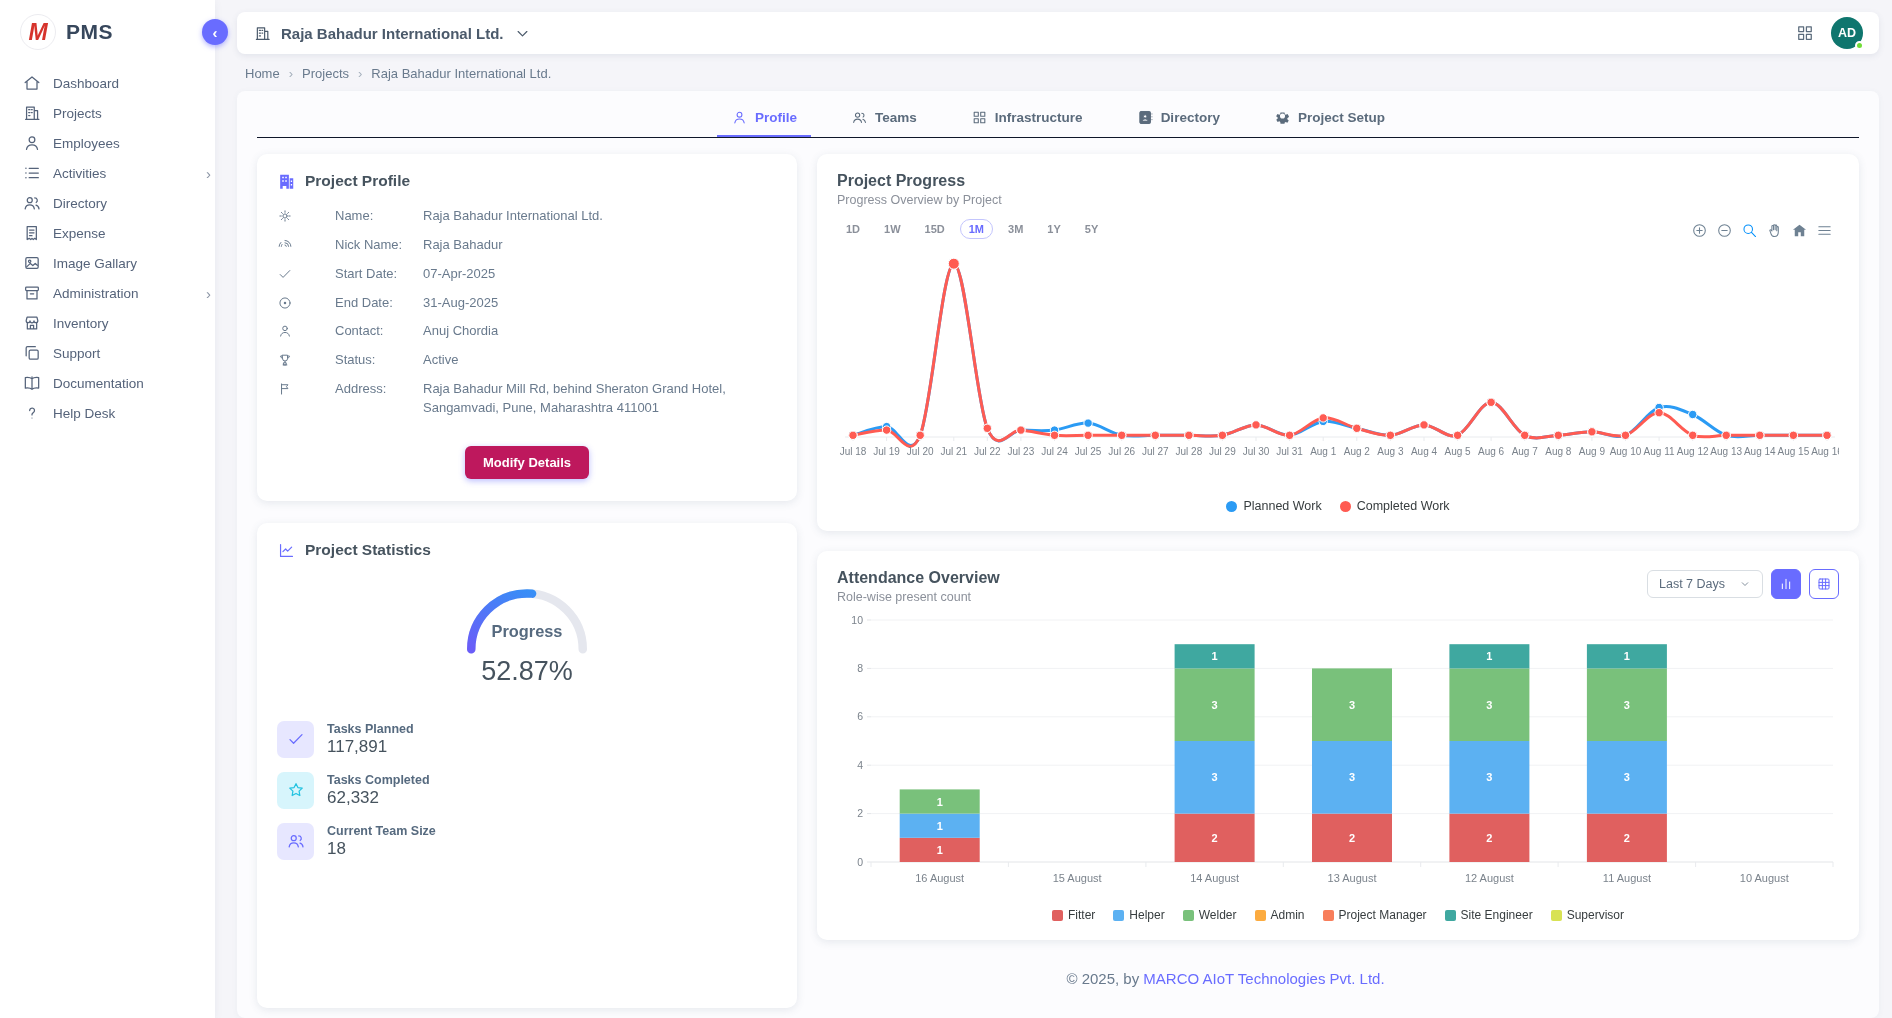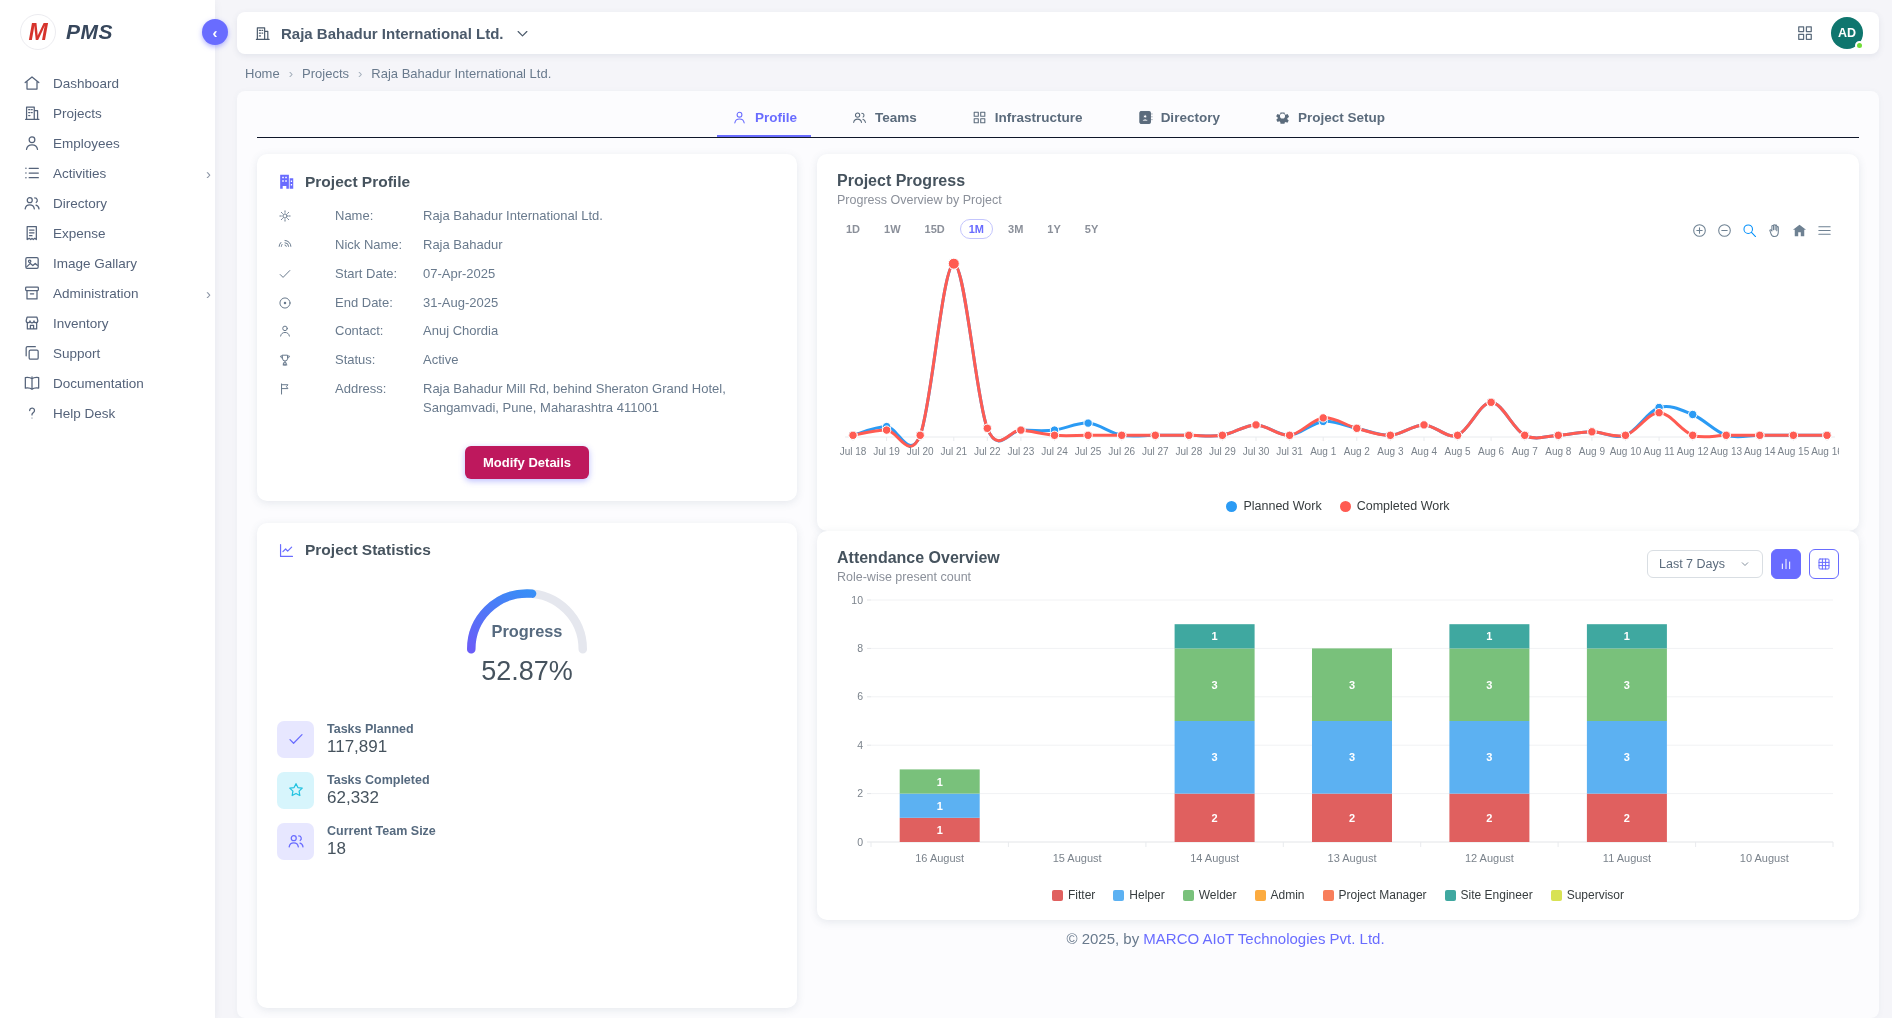--- a/index.html
+++ b/index.html
@@ -7,21 +7,21 @@
   body { background:#f5f5f9; font-family:"Liberation Sans", sans-serif; color:#384551; overflow:hidden; }
   .layout { display:flex; width:100%; height:100%; }
 
   
   .sidebar { width:215px; background:#fff; height:100%; position:relative; flex:0 0 215px;
              box-shadow:0 2px 8px rgba(67,89,113,.08); z-index:5; }
   .logo-row { display:flex; align-items:center; gap:10px; padding:14px 18px 10px 20px; }
   .logo-circle { width:36px; height:36px; border-radius:50%; background:#fff; border:1px solid #ececf0;
                  display:flex; align-items:center; justify-content:center; }
   .logo-m { color:#d6332c; font-size:23px; font-weight:800; font-style:italic; line-height:1; }
-  .logo-text { font-size:21px; font-weight:700; color:#37475c; letter-spacing:.5px;font-style:italic; }
+  .logo-text { font-size:21px; font-weight:700; color:#37475c; letter-spacing:.5px; }
   .collapse-btn { position:absolute; right:-13px; top:19px; width:26px; height:26px; border-radius:50%;
                   background:#696cff; color:#fff; display:flex; align-items:center; justify-content:center;
                   font-size:15px; font-weight:700; box-shadow:0 2px 5px rgba(105,108,255,.5); cursor:pointer; }
   .nav { margin-top:8px; }
   .nav-item { display:flex; align-items:center; gap:11px; padding:6px 4px 6px 22px; height:30px;
               color:#55637a; font-size:13.5px; cursor:pointer; }
   .nav-item .icon { width:20px; height:20px; color:#55637a; }
   .nav-label { flex:1; }
   .nav-caret { color:#8b95a5; font-size:15px; }
 
@@ -52,24 +52,24 @@
            box-shadow:0 1px 6px rgba(67,89,113,.05); display:flex; flex-direction:column; }
   .tabs { display:flex; gap:26px; border-bottom:1px solid #0f172a; padding:0 2px;justify-content:center; }
   .tab { display:flex; align-items:center; gap:7px; padding:8px 14px 9px 14px; font-size:13.5px; font-weight:600;
          color:#5b6b7c; cursor:pointer; border-bottom:2px solid transparent; }
   .tab .icon { width:17px; height:17px; }
   .tab.active { color:#696cff; border-bottom-color:#696cff; }
   .tab.active .icon { color:#696cff; }
 
   .content-grid { display:flex; gap:20px; margin-top:16px; flex:1; }
   .col-left { width:540px; flex:0 0 540px; display:flex; flex-direction:column; gap:22px; }
-  .col-right { flex:1; display:flex; flex-direction:column; }
+  .col-right { flex:1; display:flex; flex-direction:column; gap:20px; }
   .card { background:#fff; border-radius:10px; box-shadow:0 2px 8px rgba(67,89,113,.12); padding:18px 20px; }
 
-  .card-title-row { display:flex; align-items:center; gap:9px; }
+  .card-title-row { display:flex; align-items:flex-start; gap:9px; }
   .card-title-row .icon { width:19px; height:19px; color:#696cff; }
   .card-title { font-size:15.5px; font-weight:700; color:#46535e; }
 
   
   .fields { margin-top:16px; display:flex; flex-direction:column; gap:10px; }
   .field-row { display:flex; gap:10px; font-size:13px; color:#697a8d; line-height:1.45; }
   .field-row .icon { width:16px; height:16px; color:#697a8d; flex:0 0 16px; margin-top:1px; }
   .field-label { width:78px; flex:0 0 78px;margin-left:32px; }
   .field-value { flex:1; }
   .modify-btn { display:block; margin:28px auto 4px auto; background:#be185d; color:#fff; border:none;

